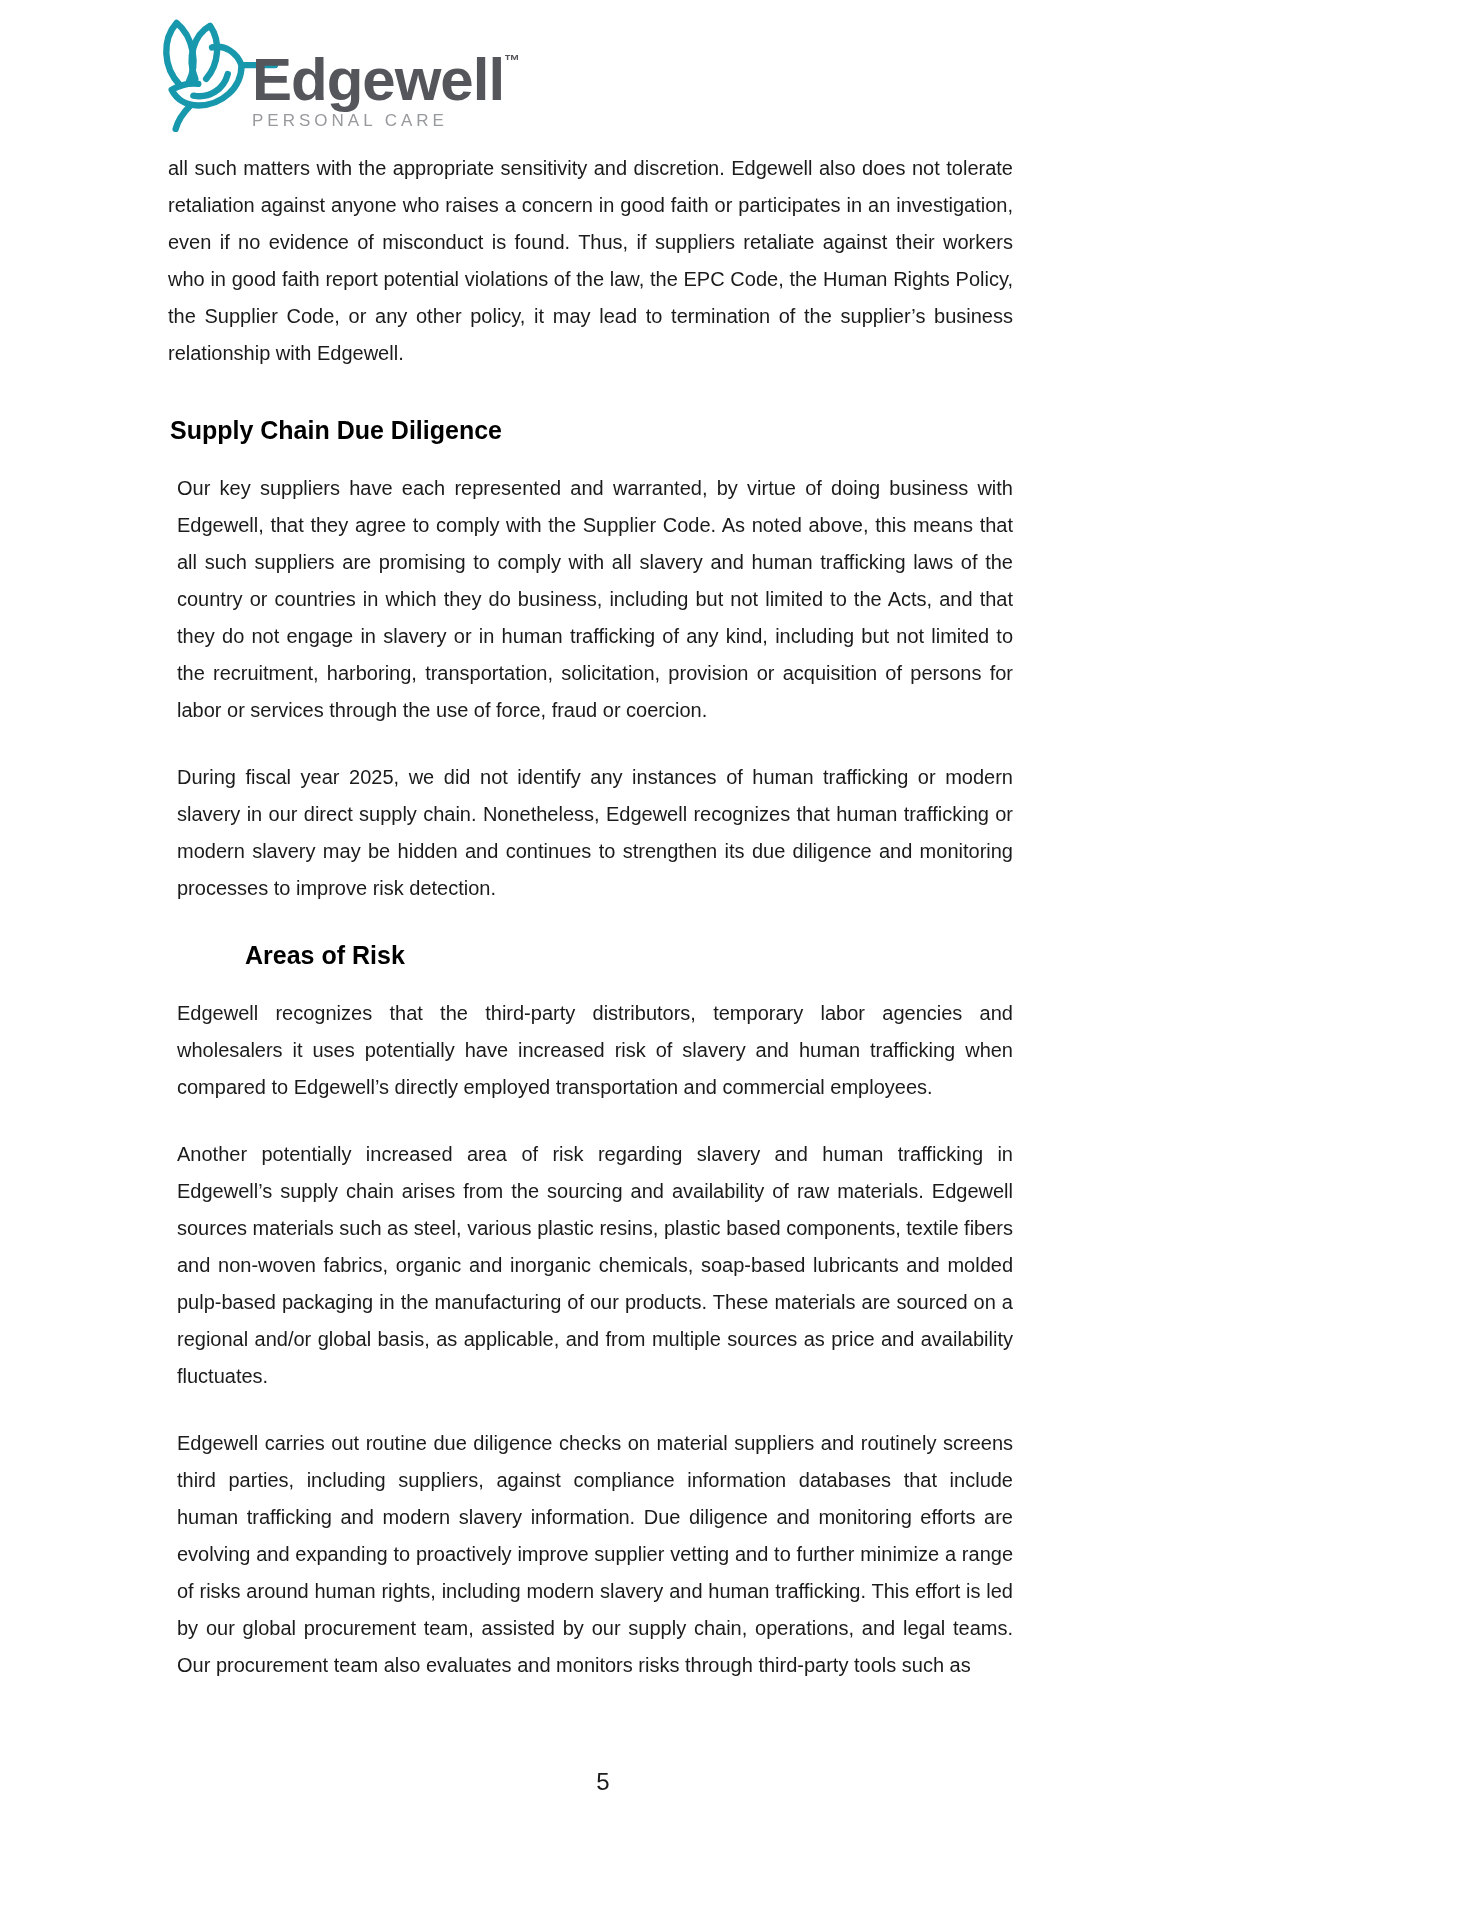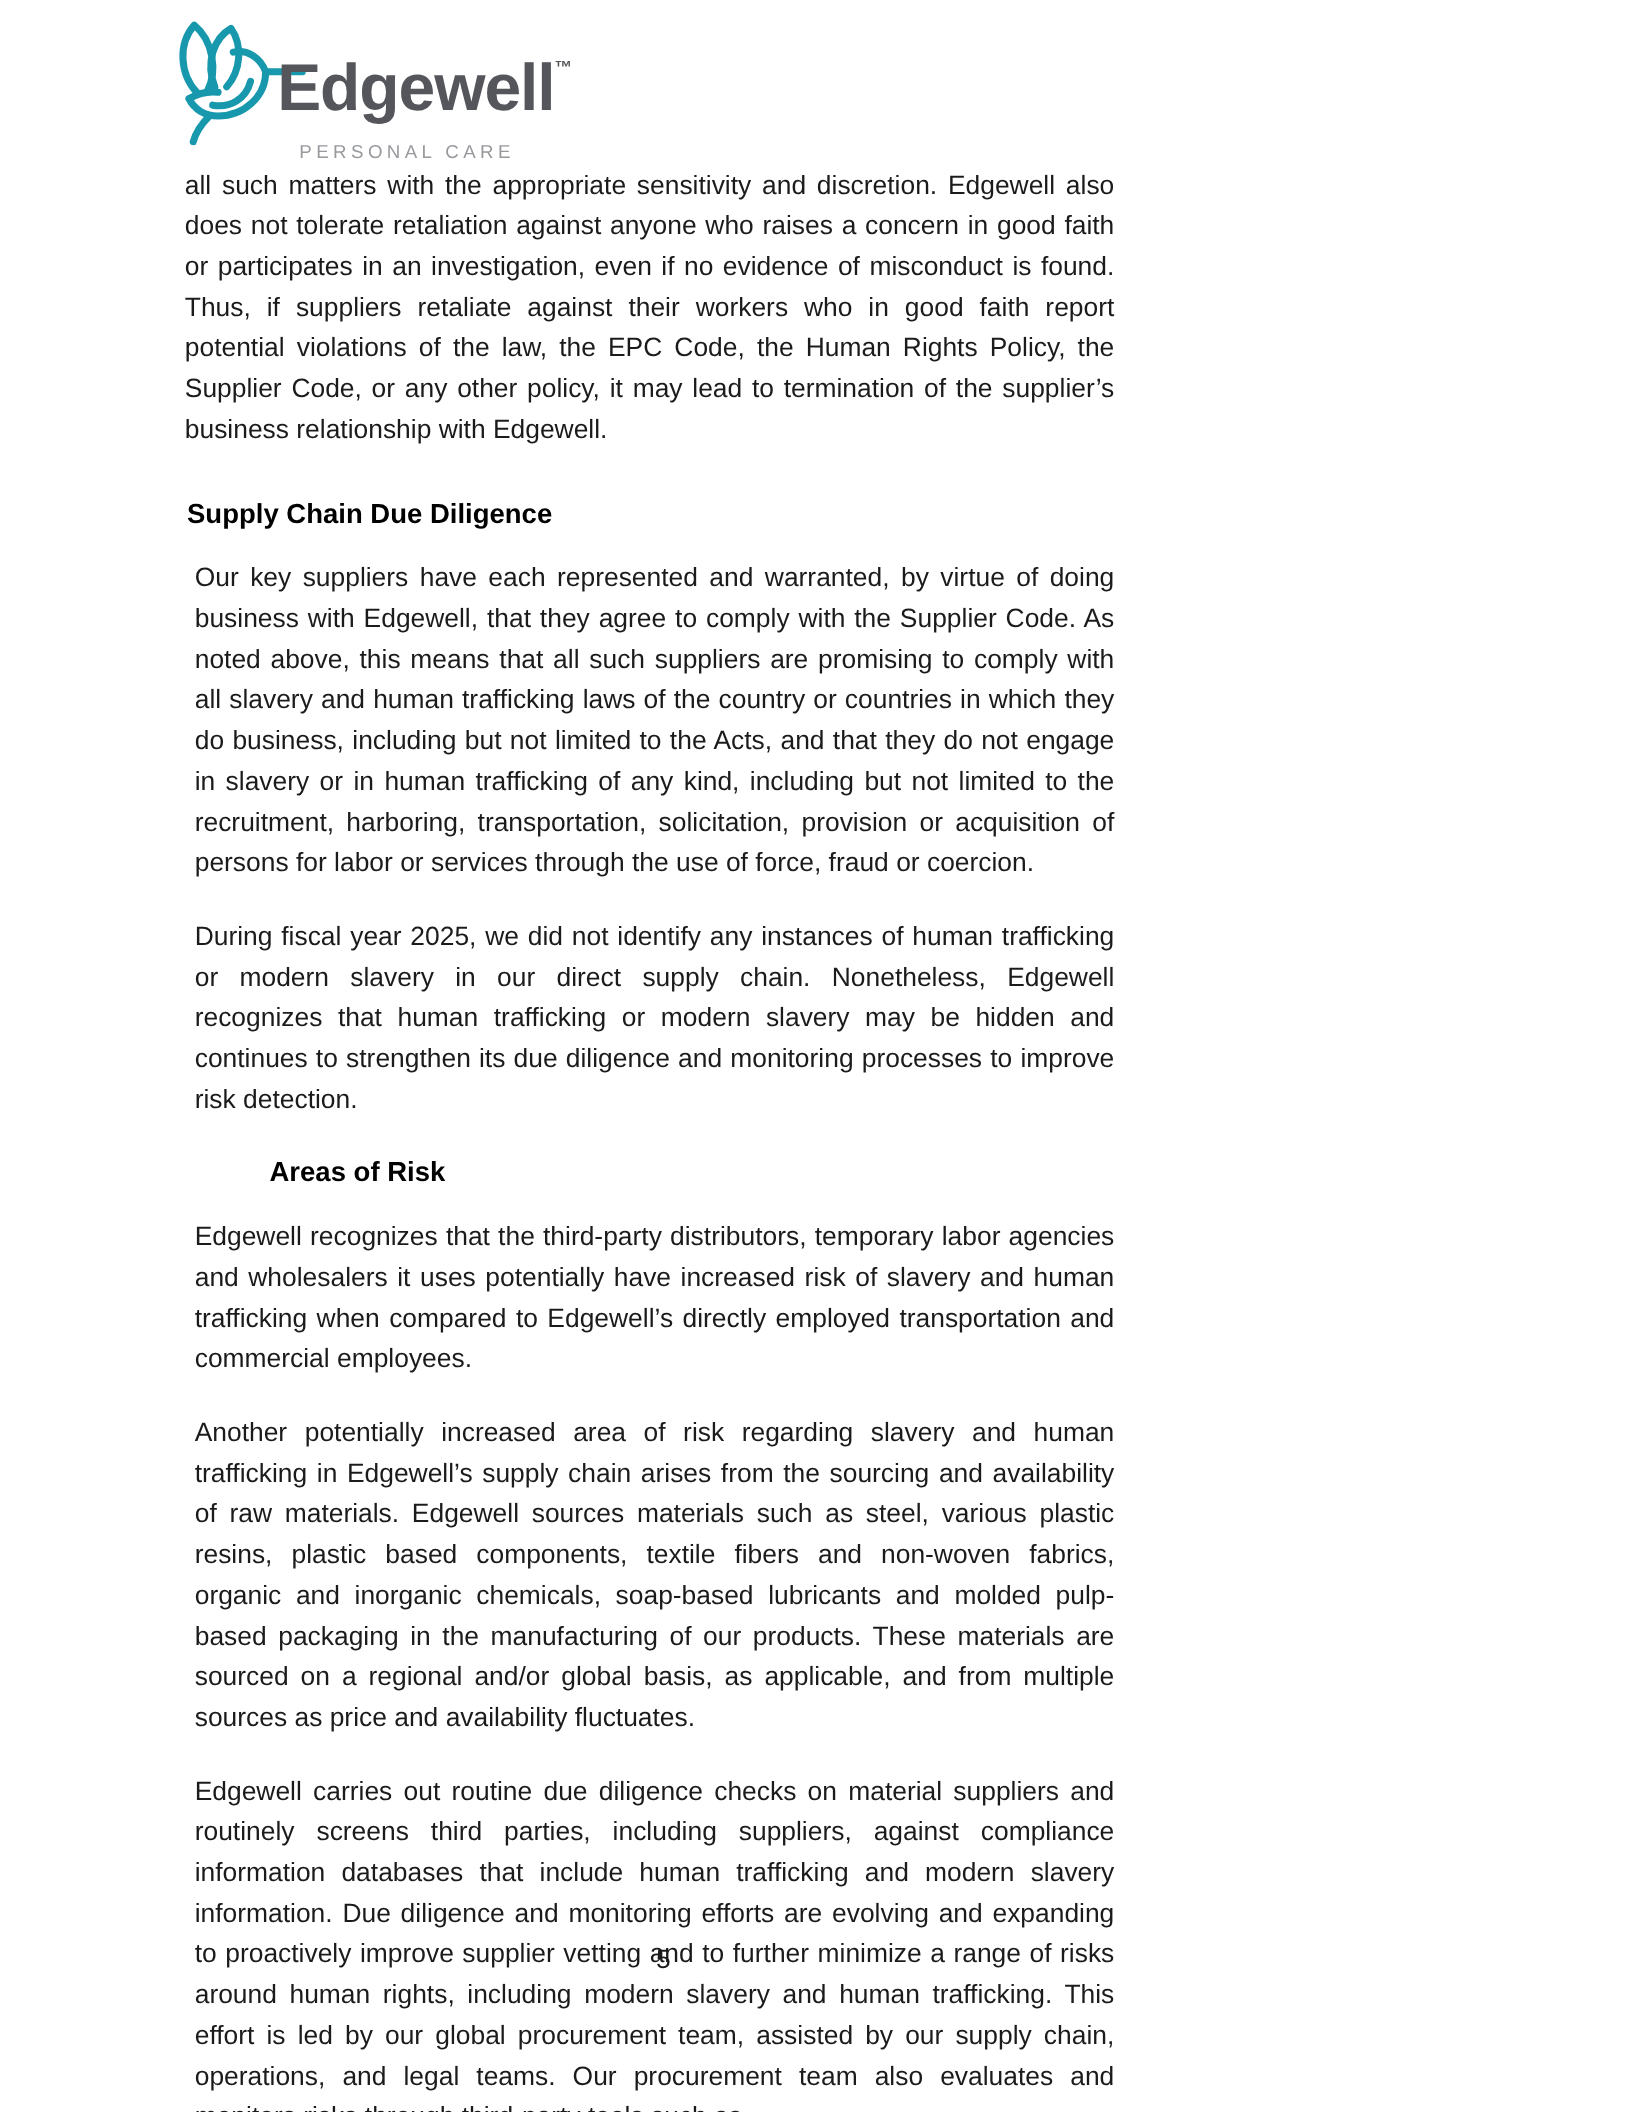--- a/index.html
+++ b/index.html
@@ -40,39 +40,38 @@
     line-height: 60px;
   }
   .logo .tm {
     font-size: 16px;
     font-weight: 600;
     color: #55565b;
     vertical-align: 34px;
     letter-spacing: 0;
   }
   .logo .tagline {
-    margin-top: 19px;
-    text-align: right;
+    margin-top: 1px;
     padding-right: 52px;
     font-size: 17px;
     font-weight: 500;
     letter-spacing: 4px;
     color: #97999d;
   }
 
   
   .content {
     position: absolute;
     top: 150px;
     left: 168px;
     right: 187px;
   }
   .content p {
     margin: 0 6px 30px 0;
-    font-size: 24px;
+    font-size: 20px;
     line-height: 37px;
     text-align: justify;
     color: #1b1b1b;
   }
   .content p.indent { margin-left: 9px; }
   .content h2 {
     margin: 40px 0 21px 2px;
     font-size: 25px;
     line-height: 37px;
     font-weight: 700;

